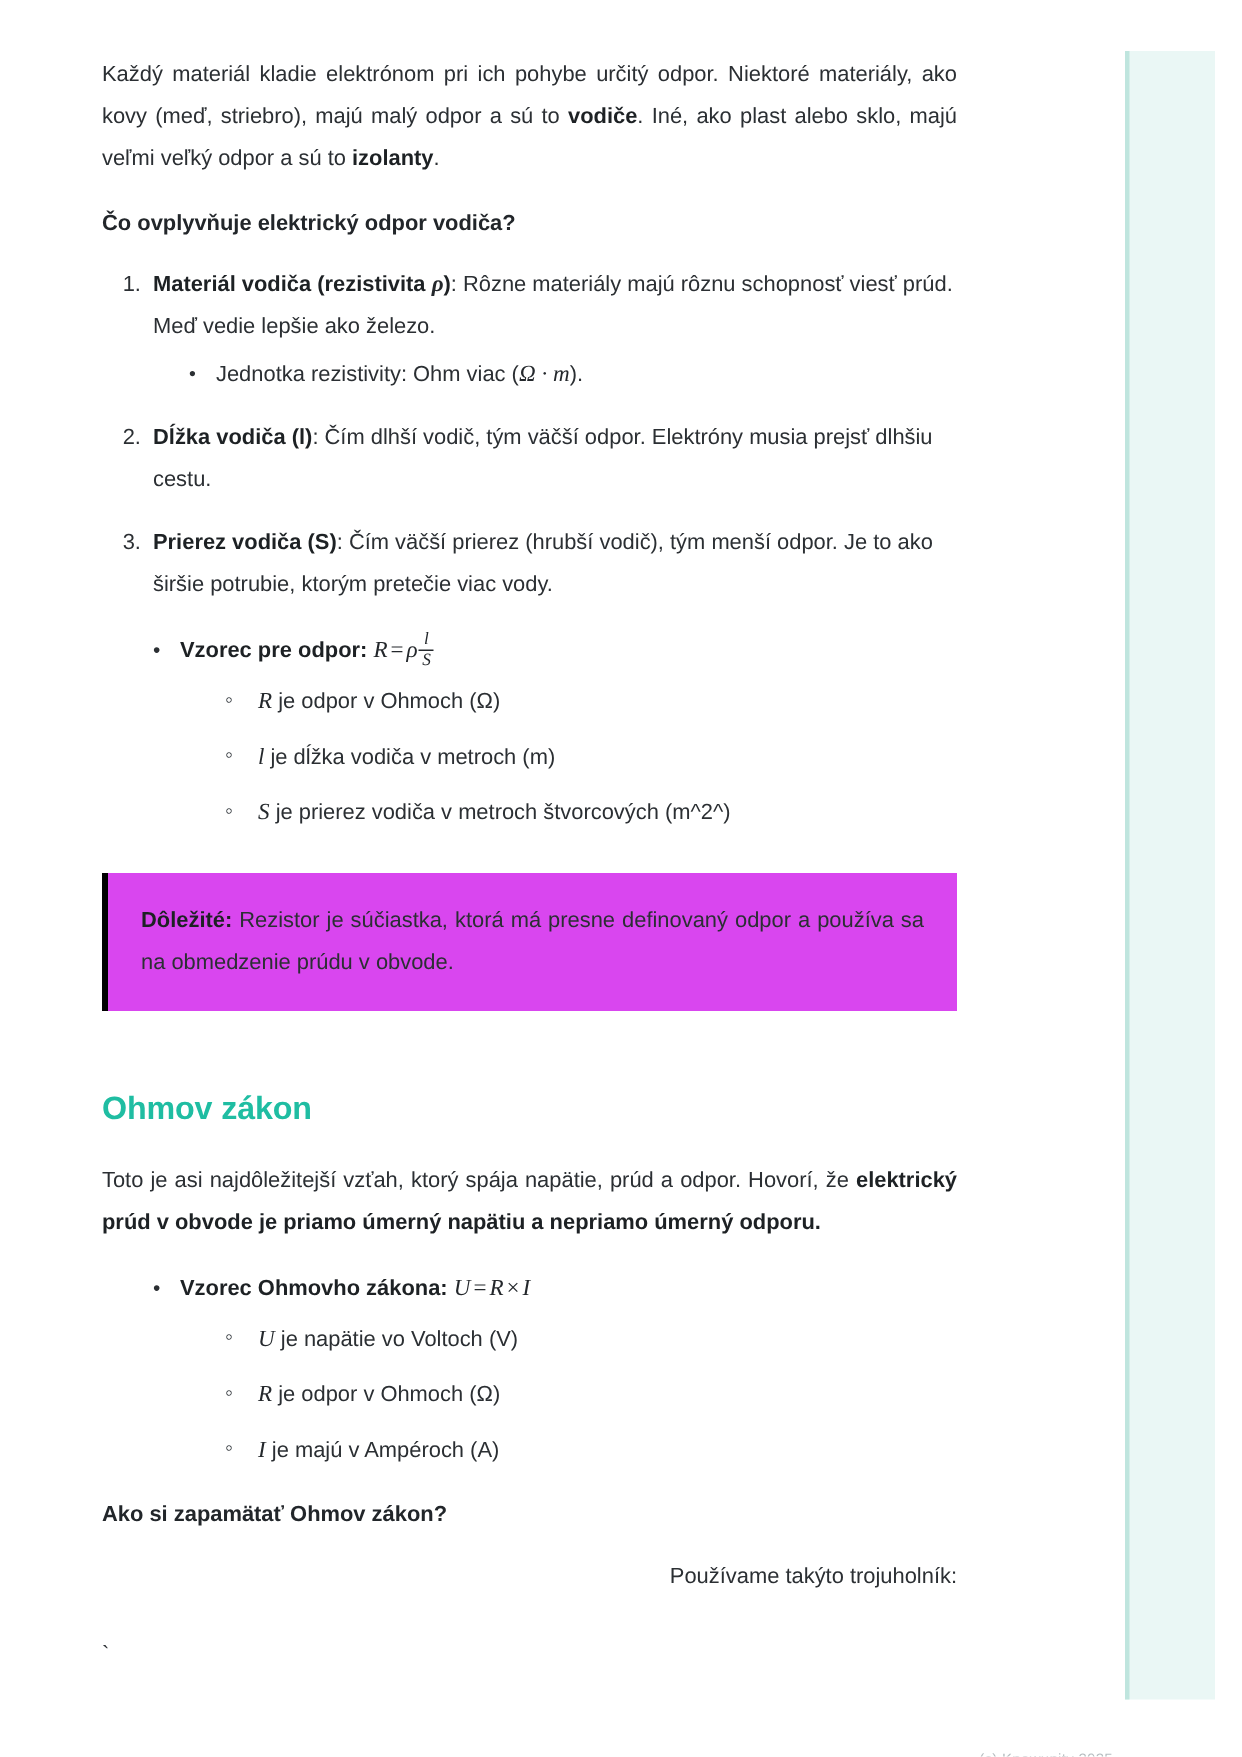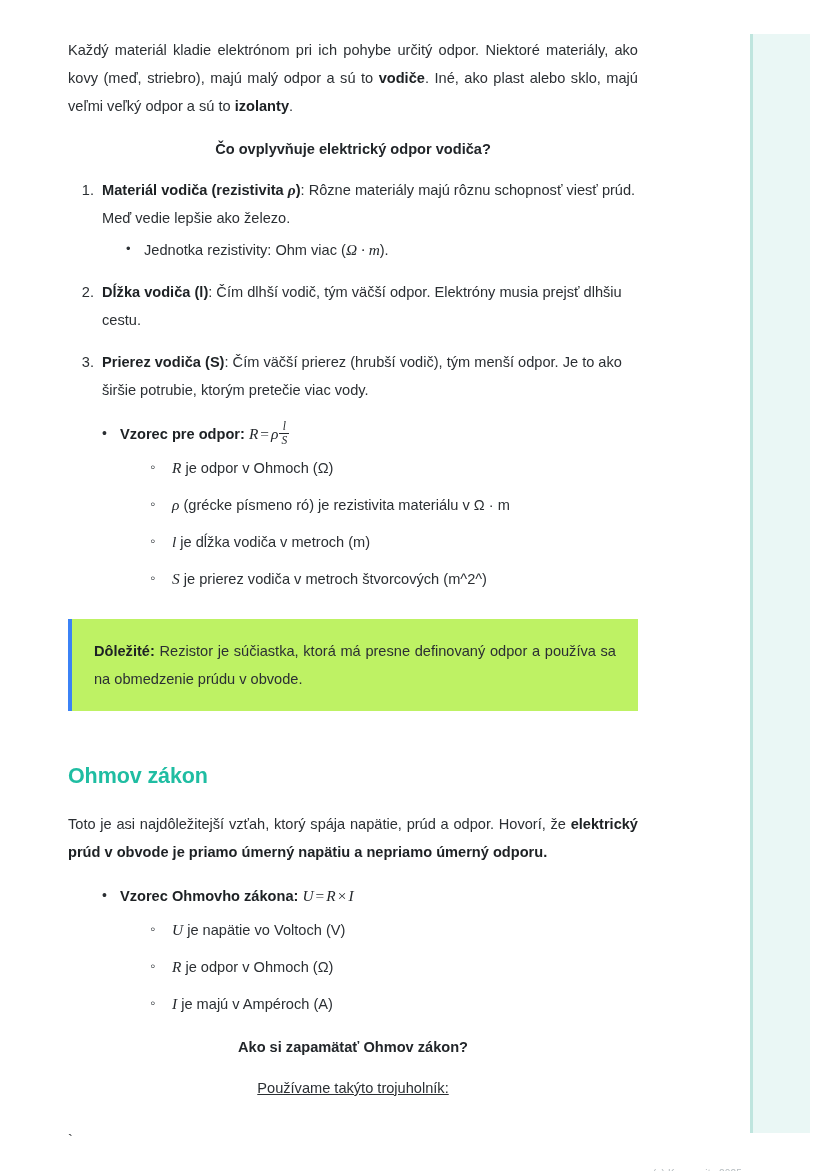--- a/index.html
+++ b/index.html
@@ -52,29 +52,28 @@
     margin-bottom: 20px;
   }
 
   p.body {
     font-size: 14.6px;
     line-height: 28px;
     margin: 0 0 16px 0;
     text-align: justify;
     color: #2b2f33;
   }
-  p.body.nojustify { text-align: center; text-decoration: underline; }
+  p.body.nojustify { text-align: right; }
 
   h3.subhead {
     font-size: 14.6px;
     font-weight: bold;
     line-height: 26px;
     margin: 14px 0 14px 0;
     color: #22262a;
-    text-align: center;
   }
 
   
   ol.numlist {
     margin: 0 0 4px 0;
     padding-left: 30px;
     font-size: 14.6px;
     line-height: 28px;
   }
   ol.numlist > li {
@@ -168,22 +167,22 @@
   }
   .frac .num { display: block; padding: 0 2px; }
   .frac .den {
     display: block;
     border-top: 1px solid #24282c;
     padding: 0 2px;
   }
 
   
   .callout {
-    background: #bef264;
-    border-left: 4px solid #3b82f6;
+    background: #d946ef;
+    border-left: 4px solid #000000;
     margin: 26px 0 0 0;
     padding: 18px 22px 18px 22px;
     box-sizing: border-box;
   }
   .callout p {
     margin: 0;
     font-size: 14.6px;
     line-height: 28px;
     text-align: justify;
     color: #2b2f33;
@@ -236,21 +235,20 @@
       <b>Prierez vodiča (S)</b><span>: Čím väčší prierez (hrubší vodič), tým menší odpor. Je to ako širšie potrubie, ktorým pretečie viac vody.</span>
     </li>
   </ol>
 
   <ul class="bullets">
     <li>
       <b>Vzorec pre odpor:</b>
       <span class="math"><span>R</span><span class="op">=</span><span>ρ</span><span class="frac"><span class="num">l</span><span class="den">S</span></span></span>
       <ul class="circles">
         <li><span class="math">R</span><span> je odpor v Ohmoch (Ω)</span></li>
-        <li><span class="math">ρ</span><span> (grécke písmeno ró) je rezistivita materiálu v Ω · m</span></li>
         <li><span class="math">l</span><span> je dĺžka vodiča v metroch (m)</span></li>
         <li><span class="math">S</span><span> je prierez vodiča v metroch štvorcových (m^2^)</span></li>
       </ul>
     </li>
   </ul>
 
   <div class="callout">
     <p><b>Dôležité:</b><span> Rezistor je súčiastka, ktorá má presne definovaný odpor a používa sa na obmedzenie prúdu v obvode.</span></p>
   </div>
 

